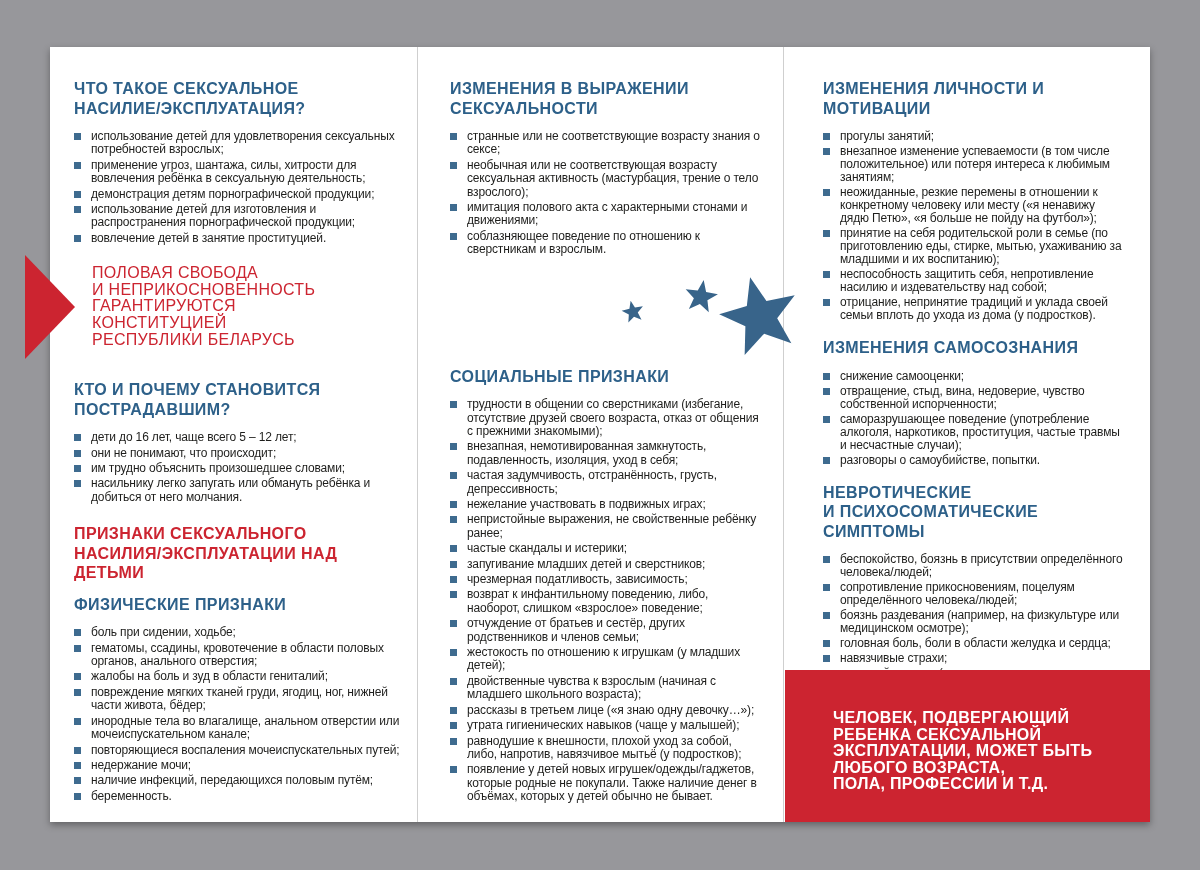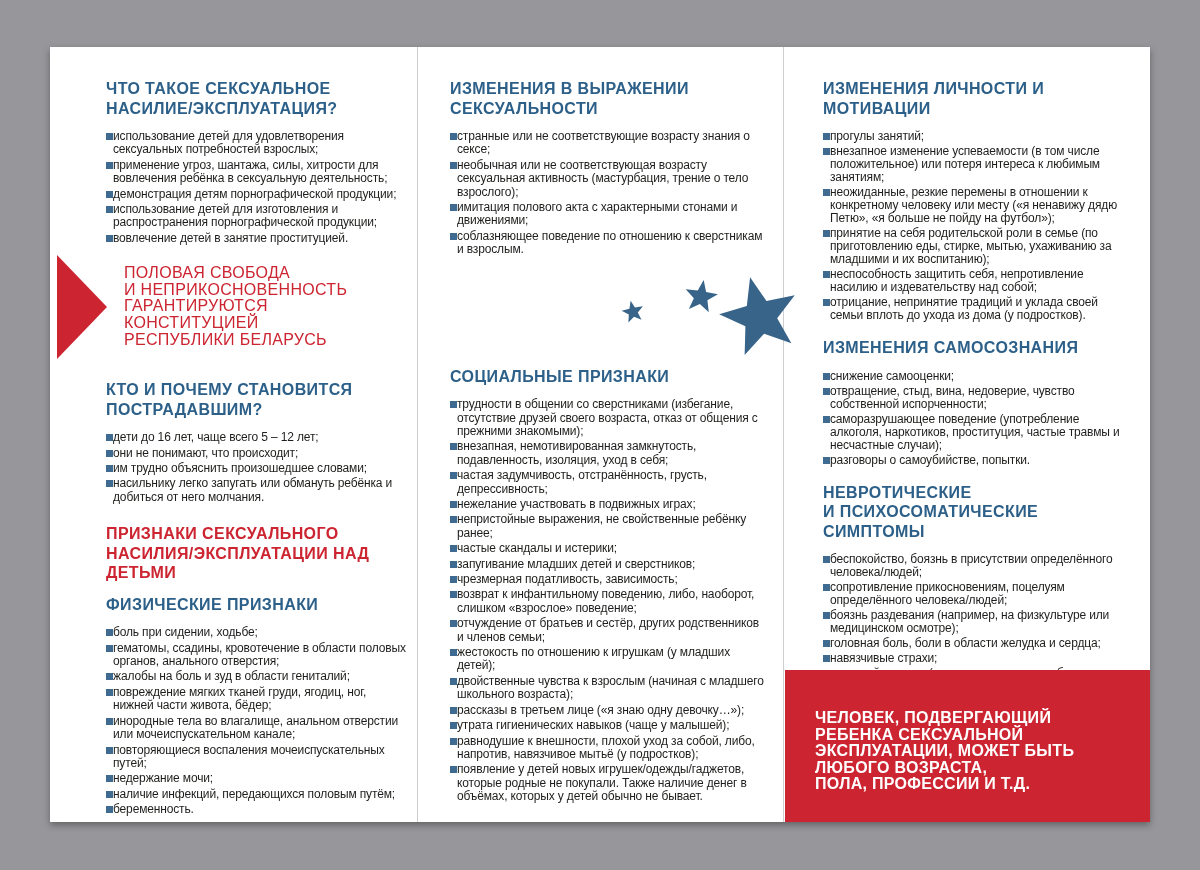--- a/index.html
+++ b/index.html
@@ -9,46 +9,46 @@
   *{margin:0;padding:0;box-sizing:border-box}
   html,body{width:1200px;height:870px;overflow:hidden}
   body{background:var(--bg);font-family:"Liberation Sans","DejaVu Sans",sans-serif;}
   .page{
     position:absolute;left:50px;top:47px;width:1100px;height:775px;
     background:var(--page);box-shadow:0 3px 7px rgba(0,0,0,.35);
   }
   .fold{position:absolute;top:0;bottom:0;width:1px;background:var(--fold)}
   .fold.f1{left:367px}.fold.f2{left:733px}
   .col{position:absolute;top:0;bottom:0}
-  .col1{left:0;width:367px;padding:32px 10px 0 56px}
+  .col1{left:0;width:367px;padding:32px 10px 0 24px}
   .col2{left:360px;width:366px;padding:32px 12px 0 40px}
   .col3{left:733px;width:367px;padding:32px 24px 0 40px}
   .heading{font-weight:bold;font-size:16px;line-height:19.5px;letter-spacing:.4px;
     color:var(--blue);margin:0 0 12px;text-transform:uppercase}
   .heading.red{color:var(--red)}
   .heading + .heading{margin-top:12px}
   .blist{margin:0 0 20px}
-  .bitem{display:flex;margin-bottom:2px;
+  .bitem{display:flex;gap:10px;margin-bottom:2px;
     font-size:12px;line-height:13.4px;letter-spacing:-.15px;color:var(--text)}
   .bsq{flex:none;width:7px;height:7px;margin-top:3px;background:var(--bullet)}
   .col3 .bitem{line-height:13px}
   .col3 .blist{margin-bottom:16px}
   .callout{position:relative;margin:20px 0 32px;padding-left:18px}
   .callout .cline{font-weight:normal;font-size:16px;line-height:16.6px;letter-spacing:.3px;
     color:var(--red);text-transform:uppercase}
   .callout .arrow{position:absolute;left:-49px;top:50%;transform:translateY(-50%);
     width:0;height:0;border-top:52px solid transparent;border-bottom:52px solid transparent;
     border-left:50px solid var(--red)}
   .stars-block{position:relative;height:76px;margin:0 0 14px}
   .stars-block svg{position:absolute}
   .star-s{left:171px;top:23px;width:24px;height:24px;transform:rotate(-12deg)}
   .star-m{left:233px;top:2px;width:36px;height:36px;transform:rotate(9deg)}
   .star-l{left:267px;top:-3px;width:86px;height:86px;transform:rotate(-14deg)}
   .banner{position:absolute;left:735px;right:0;top:623px;bottom:0;background:var(--red);
-    padding:40px 10px 0 30px;z-index:5}
+    padding:40px 10px 0 48px;z-index:5}
   .banner .bline{color:#fff;font-weight:bold;font-size:16px;line-height:16.6px;
     letter-spacing:.3px;text-transform:uppercase}
 </style>
 </head>
 <body>
 
 <div class="page">
   <div class="fold f1"></div>
   <div class="fold f2"></div>
   <div class="col col1">

